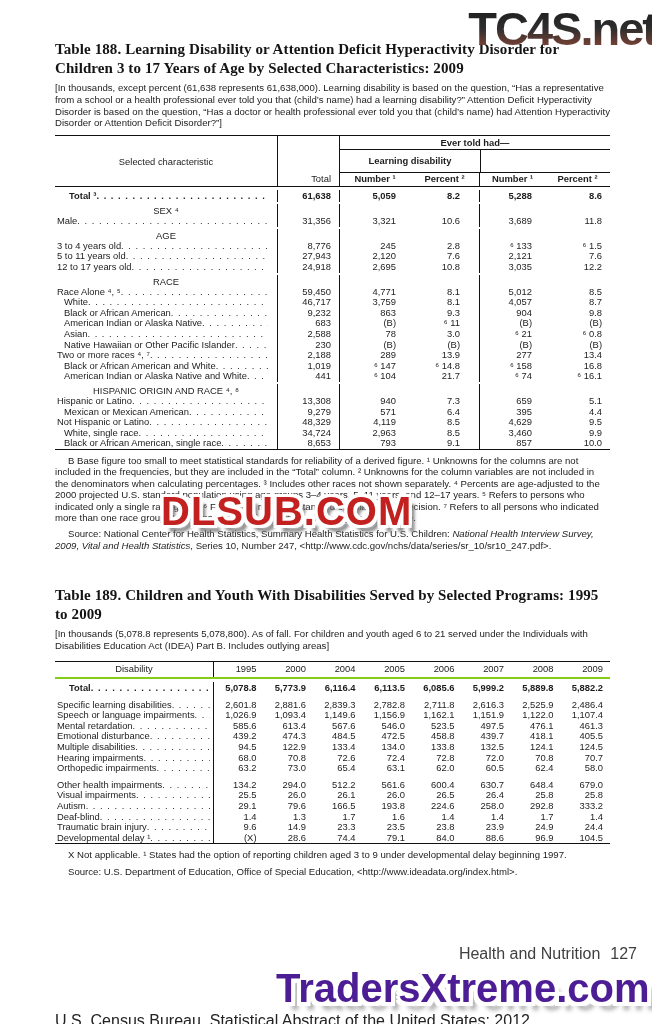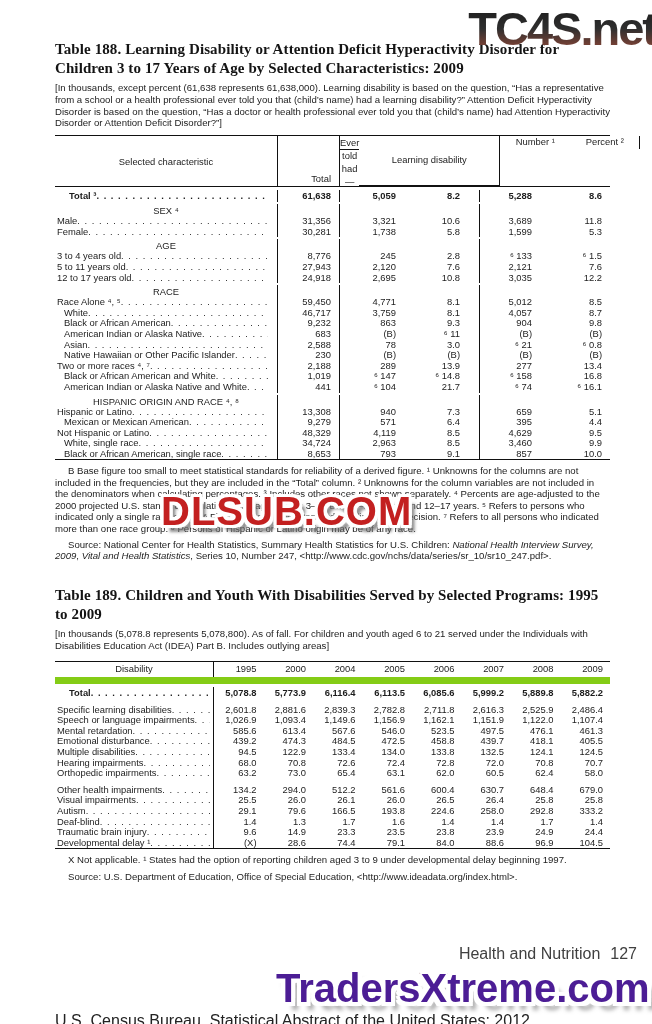--- a/index.html
+++ b/index.html
@@ -32,42 +32,42 @@
   .stub-flex .dots{flex:1;overflow:hidden;white-space:nowrap;letter-spacing:1px;}
   .stub-flex .dots::after{content:" . . . . . . . . . . . . . . . . . . . . . . . . . . . . . . . . . . . . . . . . . . . . . . . . . . . . . . . . . . . . . . . .";}
   .ind0{padding-left:2px;}
   .ind1{padding-left:9px;}
   .indT{padding-left:14px;}
 
   
   .t188-head{display:flex;border-top:1px solid #111;border-bottom:1px solid #111;height:50px;font-size:9.4px;}
   .t188 .h-stub{width:223px;border-right:1px solid #111;display:flex;align-items:center;justify-content:center;}
   .t188 .h-total{width:62px;border-right:1px solid #111;display:flex;align-items:flex-end;justify-content:flex-end;padding:0 8px 2px 0;}
-  .t188 .h-span-wrap{width:270px;display:flex;}
+  .t188 .h-span-wrap{width:270px;display:flex;flex-direction:column;font-weight:bold;}
   .t188 .h-span{height:13px;line-height:13px;text-align:center;border-bottom:1px solid #111;}
   .t188 .h-groups{display:flex;flex:1;border-bottom:1px solid #111;}
   .t188 .h-group{display:flex;align-items:center;justify-content:center;text-align:center;line-height:10.5px;}
   .t188 .g1{width:140px;border-right:1px solid #111;}
   .t188 .g2{width:130px;}
   .t188 .h-subs{display:flex;height:13px;line-height:12px;}
   .t188 .s{text-align:center;box-sizing:border-box;}
   .t188 .s1{width:70px;}
   .t188 .s2{width:70px;border-right:1px solid #111;}
   .t188 .s3{width:65px;}
   .t188 .s4{width:65px;}
   .t188 .c1{width:223px;border-right:1px solid #111;display:flex;padding-right:9px;}
   .t188 .c1.sec{display:block;text-align:center;padding-right:0;}
   .t188 .c2{width:62px;border-right:1px solid #111;text-align:right;padding-right:8px;}
   .t188 .c3{width:70px;text-align:right;padding-right:14px;}
   .t188 .c4{width:70px;border-right:1px solid #111;text-align:right;padding-right:19px;}
   .t188 .c5{width:65px;text-align:right;padding-right:13px;}
   .t188 .c6{width:65px;text-align:right;padding-right:8px;}
 
   
-  .t189-head{display:flex;border-top:1px solid #111;border-bottom:7px solid #84cc16;height:15px;line-height:14px;font-size:9.4px;margin-top:9px;}
+  .t189-head{display:flex;border-top:1px solid #111;border-bottom:2px solid #84cc16;height:15px;line-height:14px;font-size:9.4px;margin-top:9px;}
   .t189 .hc1{width:159px;border-right:1px solid #111;text-align:center;}
   .t189 .hy{width:49.5px;text-align:right;padding-right:7px;box-sizing:border-box;}
   .t189 .c1{width:159px;border-right:1px solid #111;display:flex;padding-right:3px;}
   .t189 .cy{width:49.5px;text-align:right;padding-right:7px;}
   .t189 .fill{flex:1;}
 
   
   .page-label{position:absolute;top:945px;right:15px;font-size:16px;color:#404040;}
   .page-label .num{margin-left:10px;}
   .footer-left{position:absolute;top:1012px;left:55px;font-size:16px;color:#222;}
@@ -149,33 +149,20 @@
                 <span class="lbl">Male</span>
                 <span class="dots"></span>
               </div>
             </div>
             <div class="c c2">31,356</div>
             <div class="c c3">3,321</div>
             <div class="c c4">10.6</div>
             <div class="c c5">3,689</div>
             <div class="c c6">11.8</div>
           </div>
-          <div class="t-row">
-            <div class="c c1">
-              <div class="stub-flex ind0">
-                <span class="lbl">Female</span>
-                <span class="dots"></span>
-              </div>
-            </div>
-            <div class="c c2">30,281</div>
-            <div class="c c3">1,738</div>
-            <div class="c c4">5.8</div>
-            <div class="c c5">1,599</div>
-            <div class="c c6">5.3</div>
-          </div>
           <div class="t-row section">
             <div class="c c1 sec">AGE</div>
             <div class="c c2"></div>
             <div class="c c3"></div>
             <div class="c c4"></div>
             <div class="c c5"></div>
             <div class="c c6"></div>
           </div>
           <div class="t-row">
             <div class="c c1">

